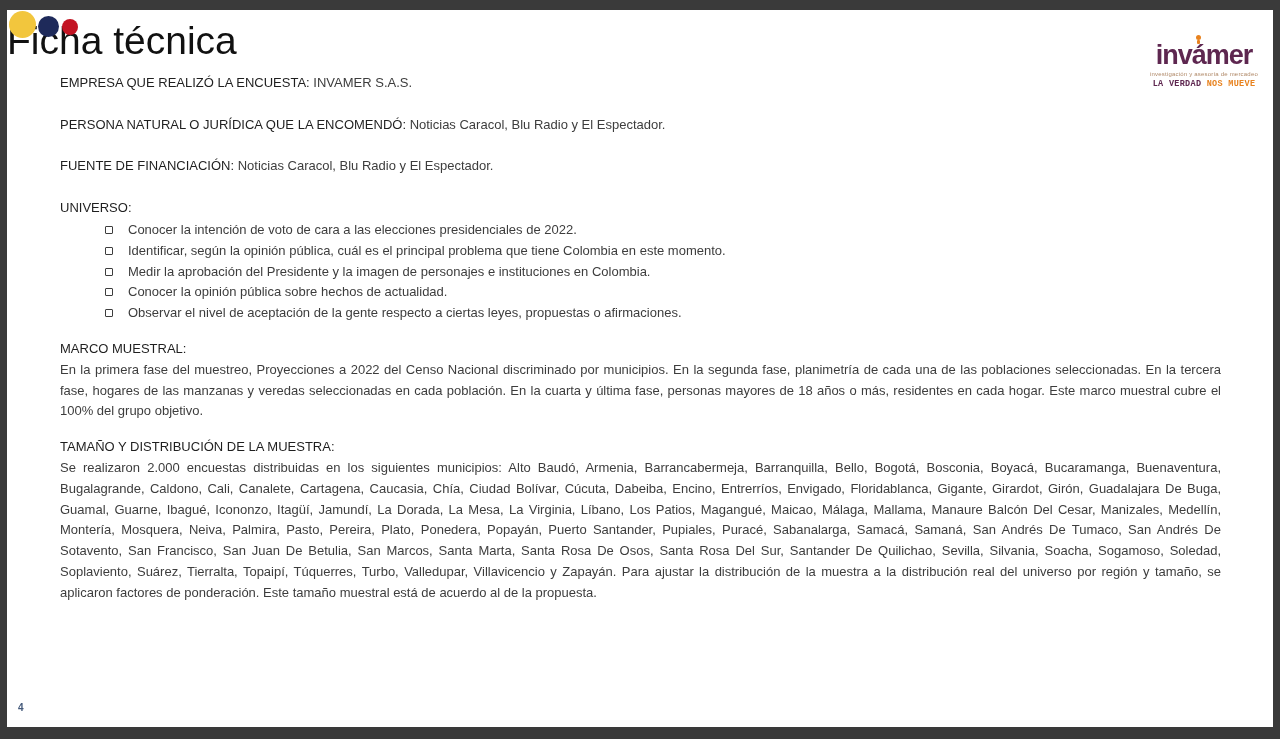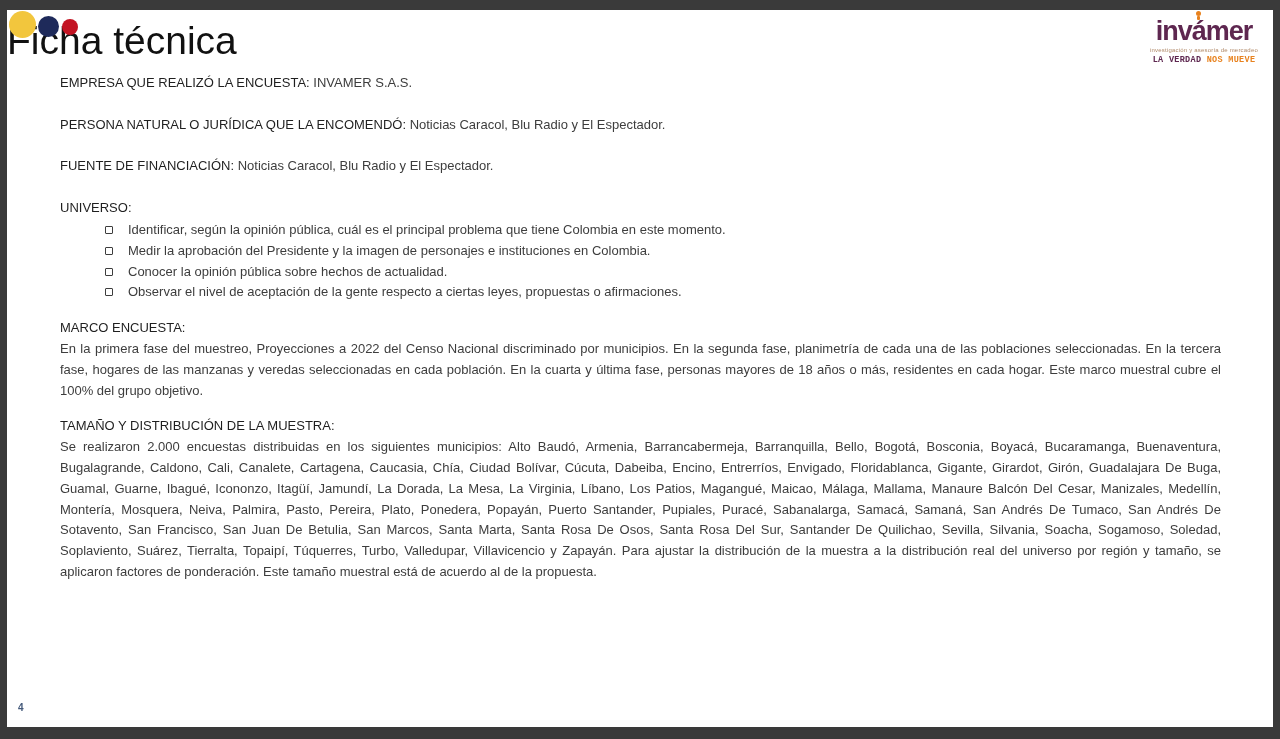--- a/index.html
+++ b/index.html
@@ -20,21 +20,21 @@
     overflow: hidden;
   }
   
   .dots { position: absolute; top: 0; left: 0; width: 90px; height: 42px; }
   .dot { position: absolute; border-radius: 50%; }
   .dot-yellow { left: 2px;  top: 1px;  width: 27px; height: 27px; background: #f2c63d; }
   .dot-navy   { left: 31px; top: 6px;  width: 21px; height: 21px; background: #1e2a5a; }
   .dot-red    { left: 55px; top: 9px;  width: 16px; height: 16px; background: #c31423; }
 
   
-  .logo { position: absolute; top: 8px; right: 13px; width: 112px; text-align: center; }
+  .logo { position: absolute; top: 32px; right: 13px; width: 112px; text-align: center; }
   .logo-word {
     font-size: 27px; font-weight: bold; color: #5e2750;
     letter-spacing: -1px; line-height: 1; font-family: "Liberation Sans", sans-serif;
   }
   .logo-a { position: relative; display: inline-block; }
   .logo-accent {
     position: absolute; left: 4px; top: -7px;
     width: 5px; height: 5px; border-radius: 50%;
     background: #e8821e;
   }
@@ -115,40 +115,44 @@
 
       <div class="field"><span class="label">PERSONA NATURAL O JURÍDICA QUE LA ENCOMENDÓ:</span><span> Noticias Caracol, Blu Radio y El Espectador.</span></div>
 
       <div class="field"><span class="label">FUENTE DE FINANCIACIÓN:</span><span> Noticias Caracol, Blu Radio y El Espectador.</span></div>
 
       <div class="section">
         <div class="label">UNIVERSO:</div>
         <div class="obj-list">
           <div class="obj-item">
               <span class="checkbox"></span>
+              <span class="obj-text">Conocer la intención de voto de cara a las elecciones presidenciales de 2022.</span>
+            </div>
+          <div class="obj-item">
+              <span class="checkbox"></span>
               <span class="obj-text">Identificar, según la opinión pública, cuál es el principal problema que tiene Colombia en este momento.</span>
             </div>
           <div class="obj-item">
               <span class="checkbox"></span>
               <span class="obj-text">Medir la aprobación del Presidente y la imagen de personajes e instituciones en Colombia.</span>
             </div>
           <div class="obj-item">
               <span class="checkbox"></span>
               <span class="obj-text">Conocer la opinión pública sobre hechos de actualidad.</span>
             </div>
           <div class="obj-item">
               <span class="checkbox"></span>
               <span class="obj-text">Observar el nivel de aceptación de la gente respecto a ciertas leyes, propuestas o afirmaciones.</span>
             </div>
         </div>
       </div>
 
 
       <div class="section">
-        <div class="label">MARCO ENCUESTA:</div>
+        <div class="label">MARCO MUESTRAL:</div>
         <p>En la primera fase del muestreo, Proyecciones a 2022 del Censo Nacional discriminado por municipios. En la segunda fase, planimetría de cada una de las poblaciones seleccionadas. En la tercera fase, hogares de las manzanas y veredas seleccionadas en cada población. En la cuarta y última fase, personas mayores de 18 años o más, residentes en cada hogar. Este marco muestral cubre el 100% del grupo objetivo.</p>
       </div>
 
       <div class="section">
         <div class="label">TAMAÑO Y DISTRIBUCIÓN DE LA MUESTRA:</div>
         <p>Se realizaron 2.000 encuestas distribuidas en los siguientes municipios: Alto Baudó, Armenia, Barrancabermeja, Barranquilla, Bello, Bogotá, Bosconia, Boyacá, Bucaramanga, Buenaventura, Bugalagrande, Caldono, Cali, Canalete, Cartagena, Caucasia, Chía, Ciudad Bolívar, Cúcuta, Dabeiba, Encino, Entrerríos, Envigado, Floridablanca, Gigante, Girardot, Girón, Guadalajara De Buga, Guamal, Guarne, Ibagué, Icononzo, Itagüí, Jamundí, La Dorada, La Mesa, La Virginia, Líbano, Los Patios, Magangué, Maicao, Málaga, Mallama, Manaure Balcón Del Cesar, Manizales, Medellín, Montería, Mosquera, Neiva, Palmira, Pasto, Pereira, Plato, Ponedera, Popayán, Puerto Santander, Pupiales, Puracé, Sabanalarga, Samacá, Samaná, San Andrés De Tumaco, San Andrés De Sotavento, San Francisco, San Juan De Betulia, San Marcos, Santa Marta, Santa Rosa De Osos, Santa Rosa Del Sur, Santander De Quilichao, Sevilla, Silvania, Soacha, Sogamoso, Soledad, Soplaviento, Suárez, Tierralta, Topaipí, Túquerres, Turbo, Valledupar, Villavicencio y Zapayán. Para ajustar la distribución de la muestra a la distribución real del universo por región y tamaño, se aplicaron factores de ponderación. Este tamaño muestral está de acuerdo al de la propuesta.</p>
       </div>
 
     </div>
 

